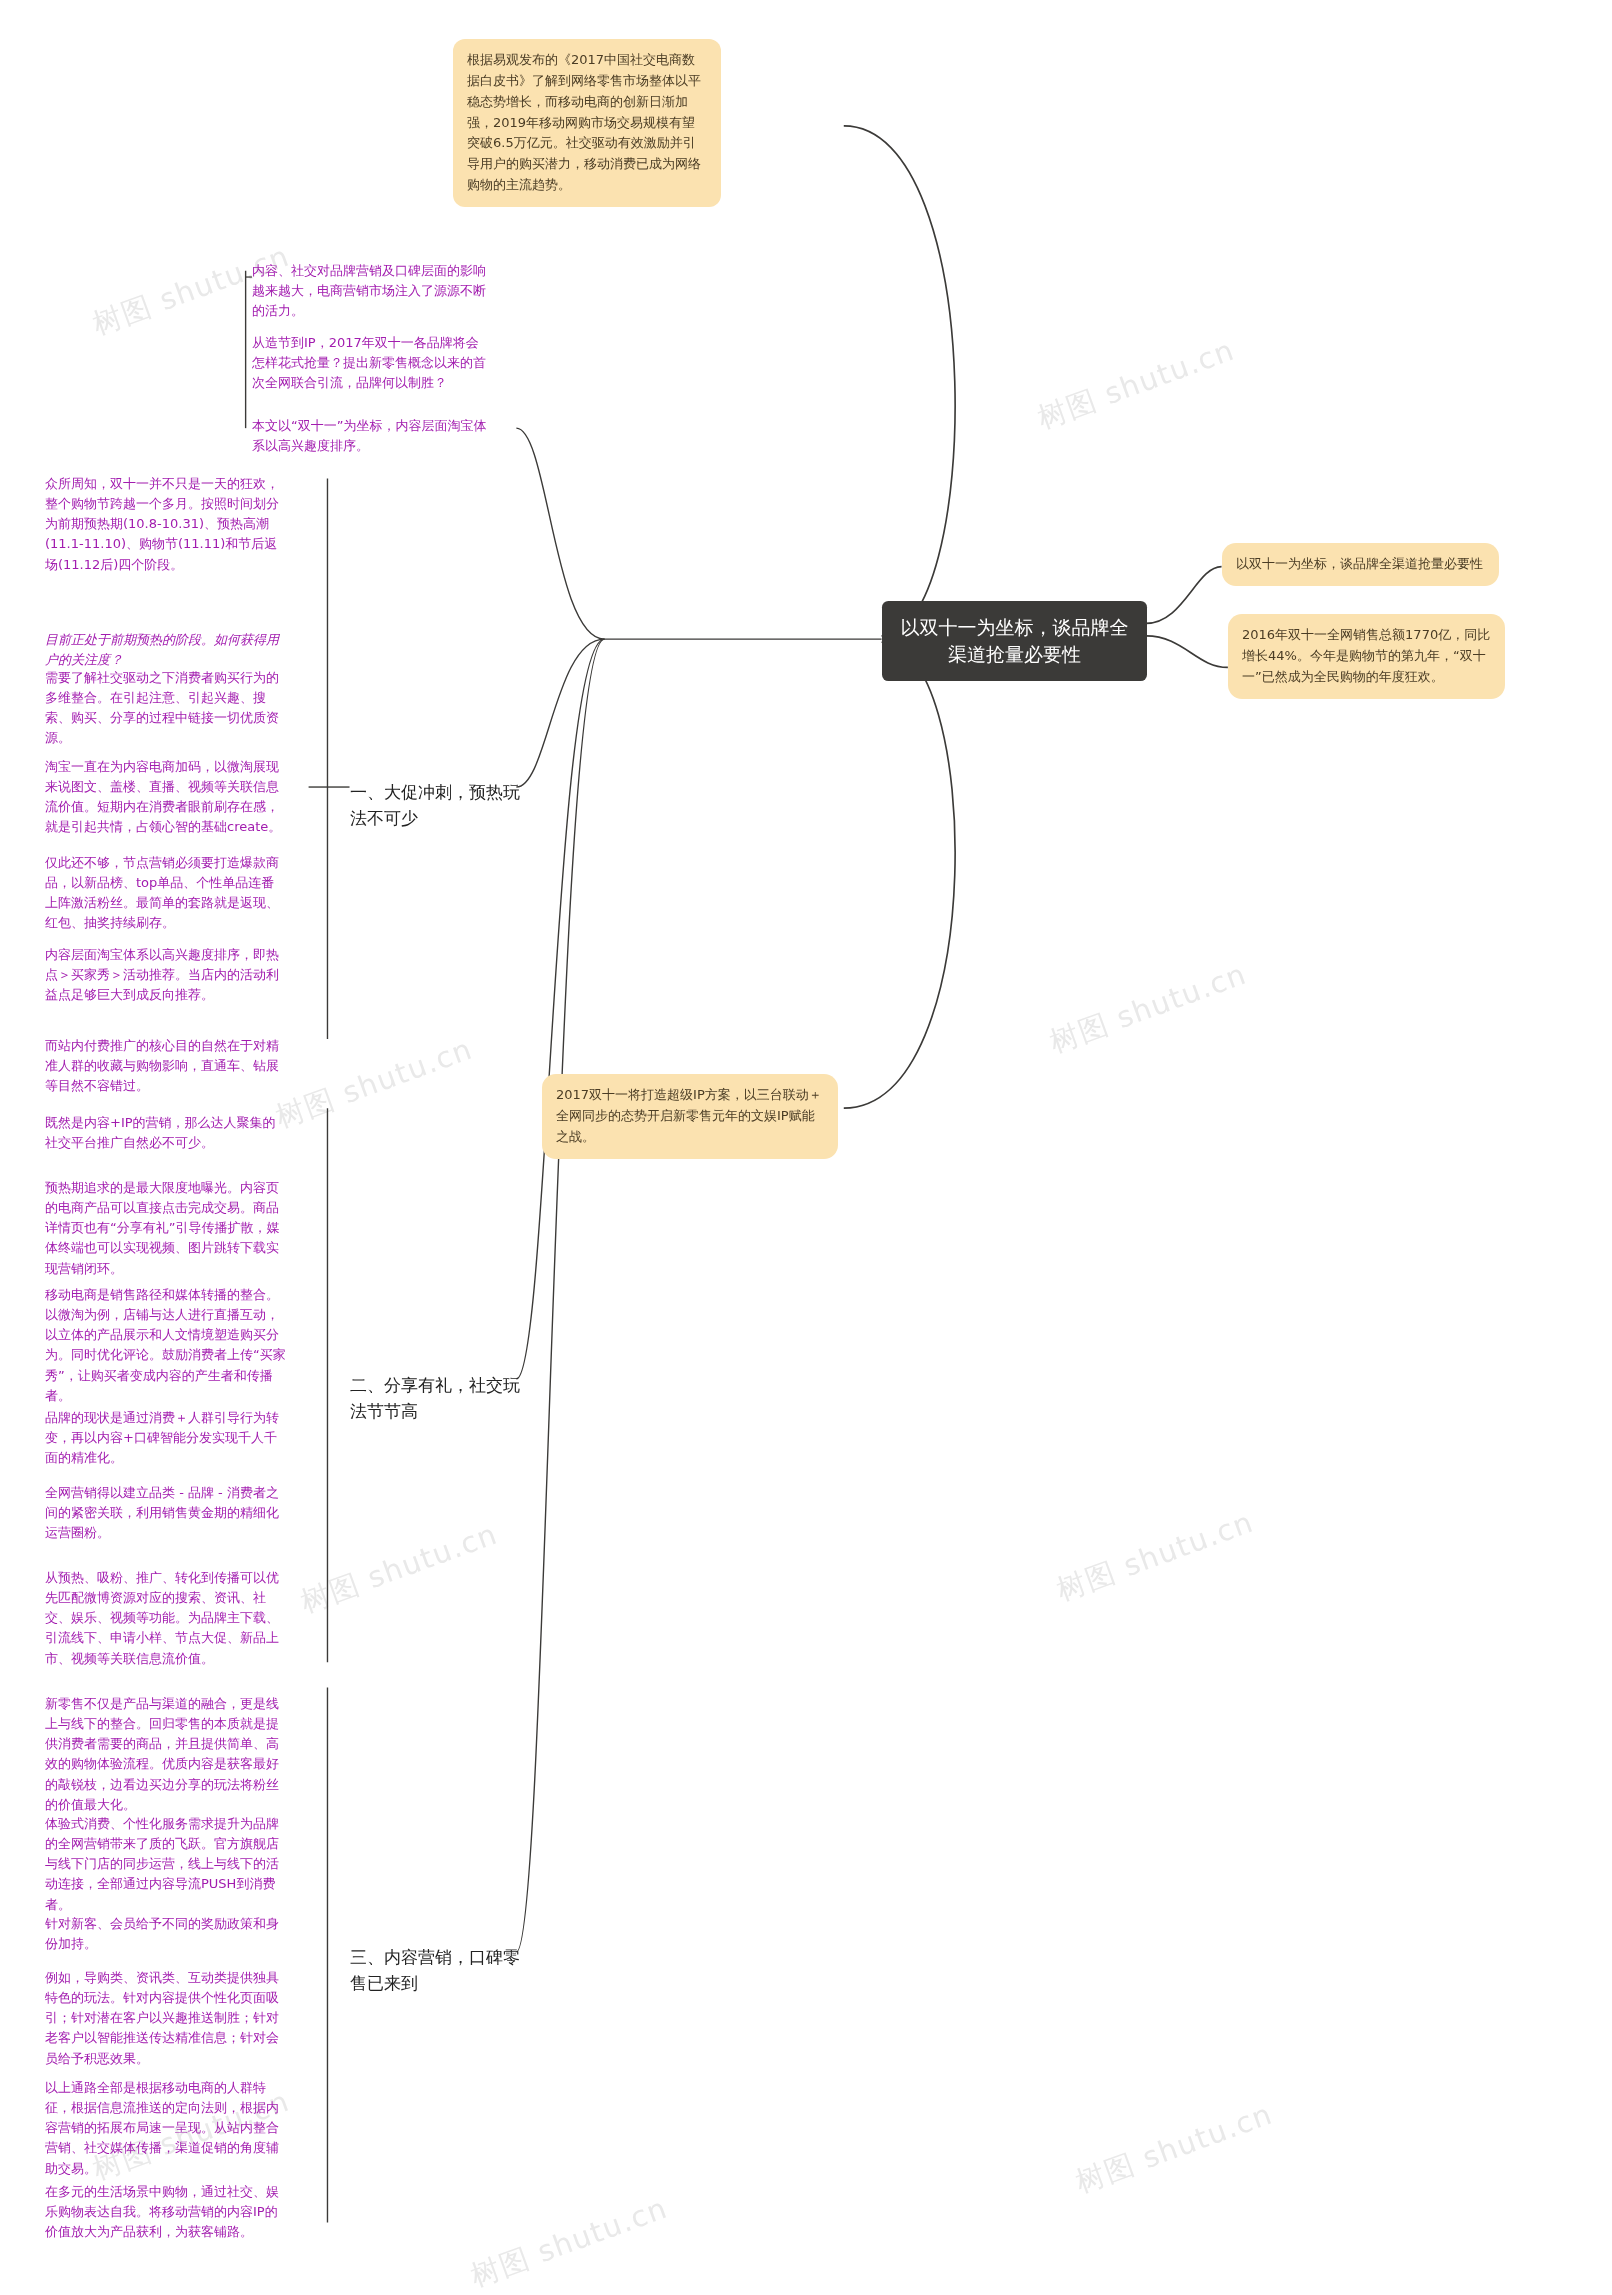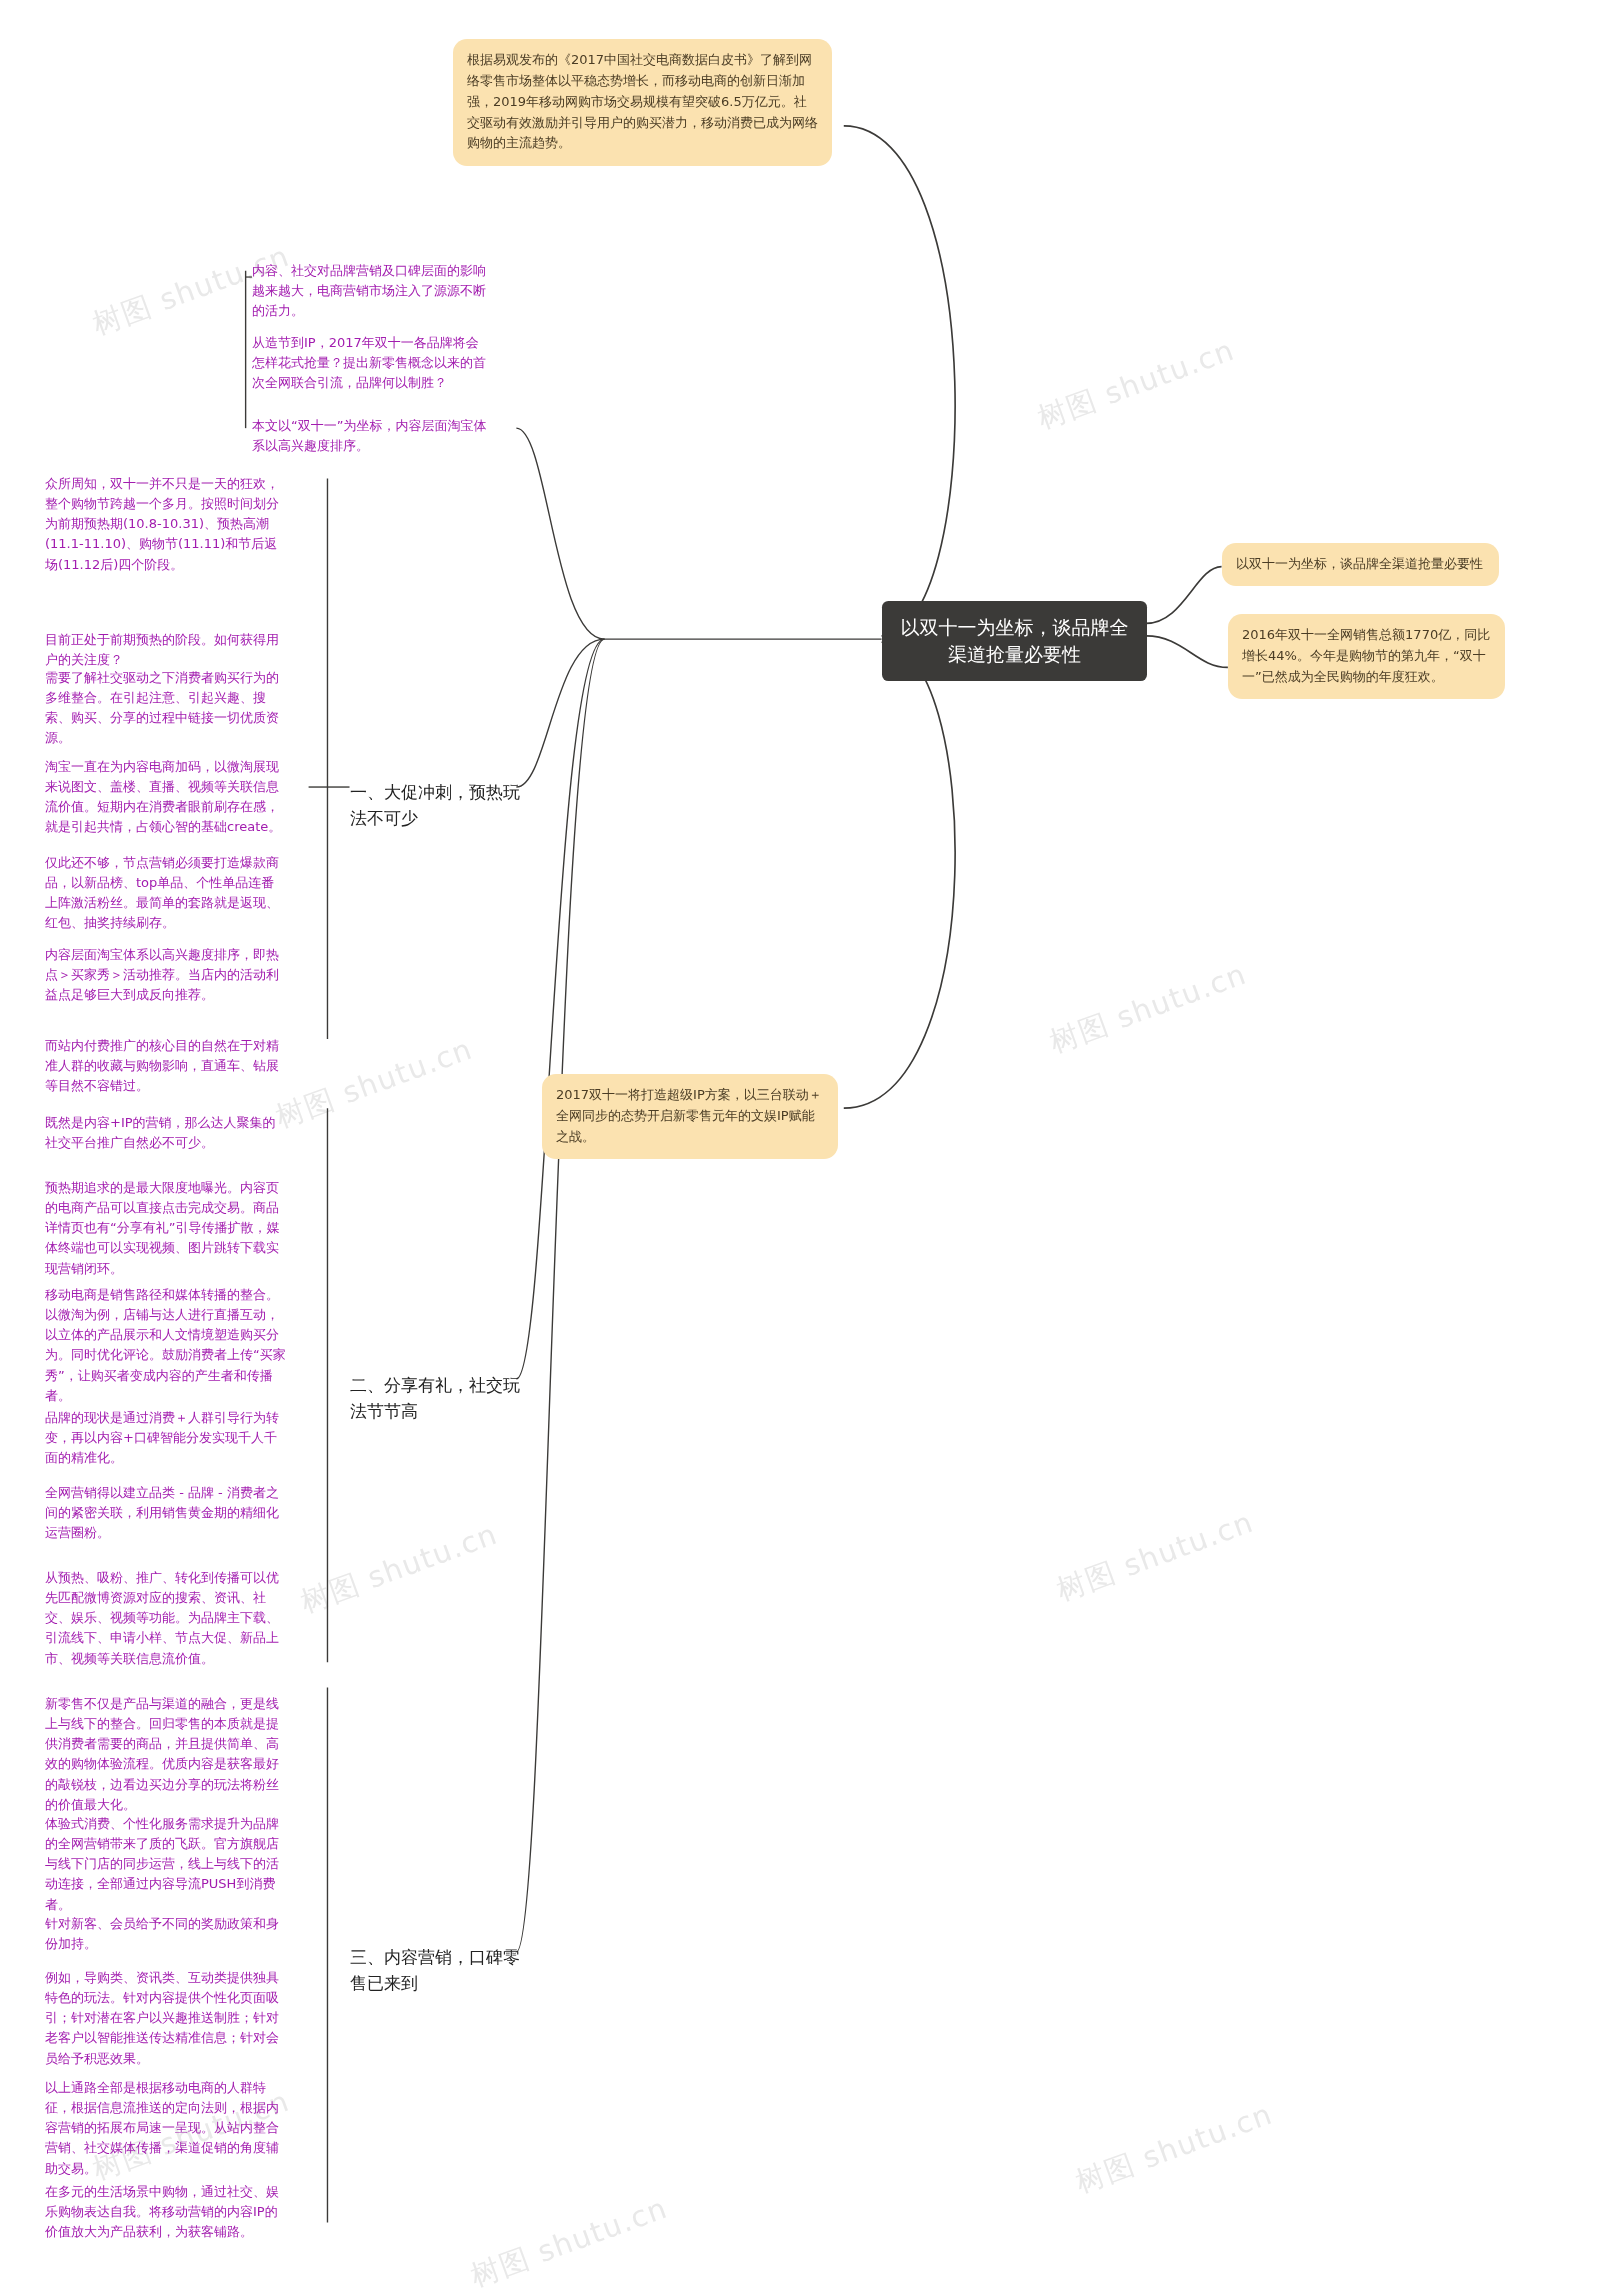--- a/index.html
+++ b/index.html
@@ -81,21 +81,21 @@
 
   <path d="M390,430 L390,680" stroke="#3b3a38" stroke-width="2.2" fill="none"></path>
 
   <path d="M390,440 L400,440" stroke="#3b3a38" stroke-width="2" fill="none"></path>
 </svg>
 
 <div class="node center" style="left:882px;top:601px;width:265px;">
   <span>以双十一为坐标，谈品牌全渠道抢量必要性</span>
 </div>
 
-<div class="node bubble" style="left:453px;top:39px;width:379px;">
+<div class="node bubble" style="left:453px;top:39px;width:268px;border-radius:12px;">
   <span>根据易观发布的《2017中国社交电商数据白皮书》了解到网络零售市场整体以平稳态势增长，而移动电商的创新日渐加强，2019年移动网购市场交易规模有望突破6.5万亿元。社交驱动有效激励并引导用户的购买潜力，移动消费已成为网络购物的主流趋势。</span>
 </div>
 
 <div class="node bubble" style="left:1222px;top:543px;width:277px;">
   <span>以双十一为坐标，谈品牌全渠道抢量必要性</span>
 </div>
 
 <div class="node bubble" style="left:1228px;top:614px;width:277px;">
   <span>2016年双十一全网销售总额1770亿，同比增长44%。今年是购物节的第九年，“双十一”已然成为全民购物的年度狂欢。</span>
 </div>
@@ -120,21 +120,21 @@
 <div class="node branch-label" style="left:350px;top:1373px;width:170px;">
   <span>二、分享有礼，社交玩法节节高</span>
 </div>
 <div class="node branch-label" style="left:350px;top:1945px;width:170px;">
   <span>三、内容营销，口碑零售已来到</span>
 </div>
 
 <div class="node leaf" style="left:45px;top:474px;width:242px;">
   <span class="leaf-text">众所周知，双十一并不只是一天的狂欢，整个购物节跨越一个多月。按照时间划分为前期预热期(10.8-10.31)、预热高潮(11.1-11.10)、购物节(11.11)和节后返场(11.12后)四个阶段。</span>
 </div>
-<div class="node leaf" style="left:45px;top:630px;width:242px;">
+<div class="node leaf" style="left:45px;top:630px;width:242px;font-style:italic;">
   <span class="leaf-text">目前正处于前期预热的阶段。如何获得用户的关注度？</span>
 </div>
 <div class="node leaf" style="left:45px;top:668px;width:242px;">
   <span class="leaf-text">需要了解社交驱动之下消费者购买行为的多维整合。在引起注意、引起兴趣、搜索、购买、分享的过程中链接一切优质资源。</span>
 </div>
 <div class="node leaf" style="left:45px;top:757px;width:242px;">
   <span class="leaf-text">淘宝一直在为内容电商加码，以微淘展现来说图文、盖楼、直播、视频等关联信息流价值。短期内在消费者眼前刷存在感，就是引起共情，占领心智的基础create。</span>
 </div>
 <div class="node leaf" style="left:45px;top:853px;width:242px;">
   <span class="leaf-text">仅此还不够，节点营销必须要打造爆款商品，以新品榜、top单品、个性单品连番上阵激活粉丝。最简单的套路就是返现、红包、抽奖持续刷存。</span>

